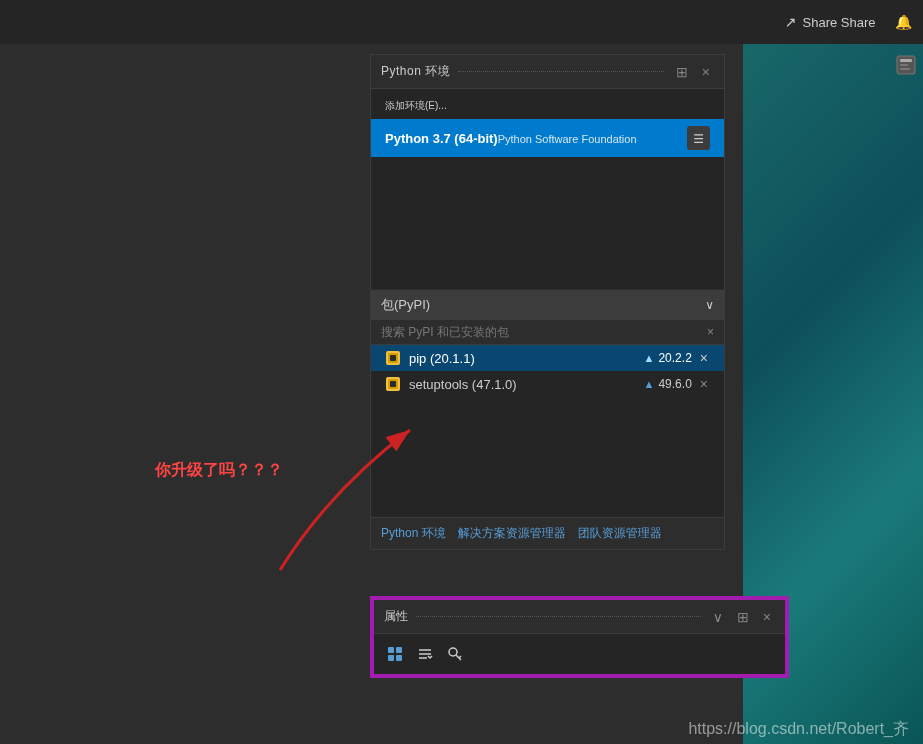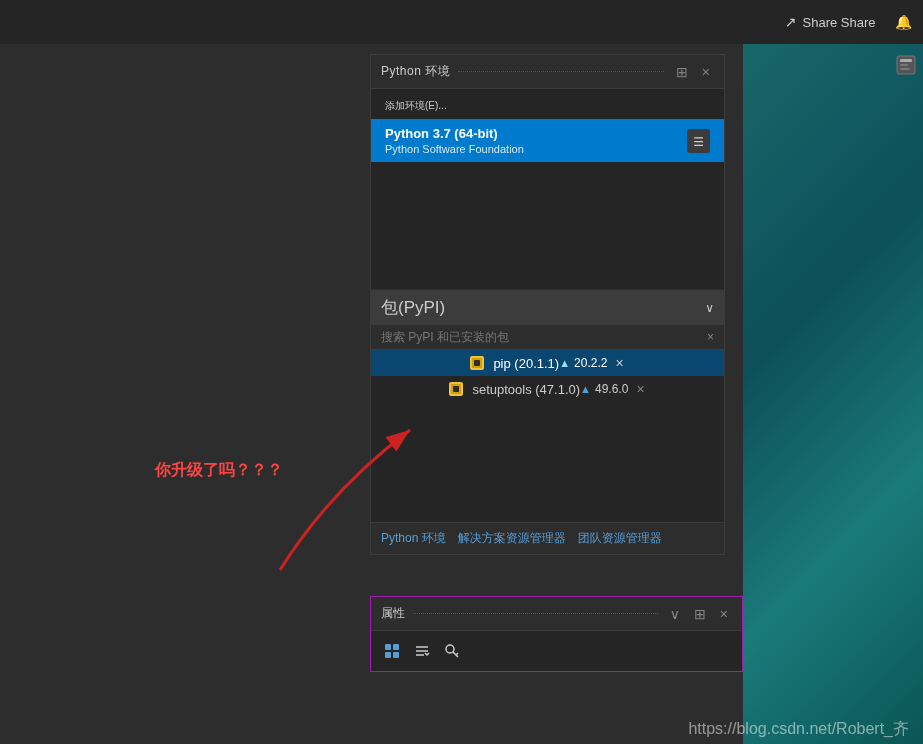--- a/index.html
+++ b/index.html
@@ -123,21 +123,21 @@
       cursor: pointer;
       position: relative;
     }
 
     .env-item.selected {
       background: #007acc;
     }
 
     .env-item-left {
       display: flex;
-      flex-direction: column;
+      flex-direction: row;
     }
 
     .env-item-name {
       font-size: 13px;
       font-weight: bold;
       color: white;
     }
 
     .env-item-sub {
       font-size: 11px;
@@ -168,21 +168,21 @@
       align-items: center;
       justify-content: space-between;
       padding: 6px 10px;
       background: #3c3c3c;
       border-top: 1px solid #2d2d2d;
       cursor: pointer;
     }
 
     .dropdown-label {
       color: #cccccc;
-      font-size: 17px;
+      font-size: 13px;
     }
 
     .dropdown-chevron {
       color: #cccccc;
       font-size: 12px;
     }
 
     
     .search-row {
       display: flex;
@@ -209,21 +209,21 @@
     }
 
     
     .pkg-list {
       background: #252526;
     }
 
     .pkg-item {
       display: flex;
       align-items: center;
-      justify-content: center;
+      justify-content: space-between;
       padding: 5px 14px;
       cursor: pointer;
     }
 
     .pkg-item.selected {
       background: #094771;
     }
 
     .pkg-left {
       display: flex;
@@ -325,23 +325,23 @@
       font-size: 12px;
       cursor: pointer;
       padding: 3px 0;
     }
 
     
     .props-panel {
       position: absolute;
       top: 596px;
       left: 370px;
-      width: 373px;
+      width: 419px;
       background: #252526;
-      border: 1px solid #a21caf;
+      border: 4px solid #a21caf;
       z-index: 10;
     }
 
     .props-header {
       display: flex;
       align-items: center;
       justify-content: space-between;
       padding: 6px 10px;
       background: #2d2d2d;
       border-bottom: 1px solid #3c3c3c;

